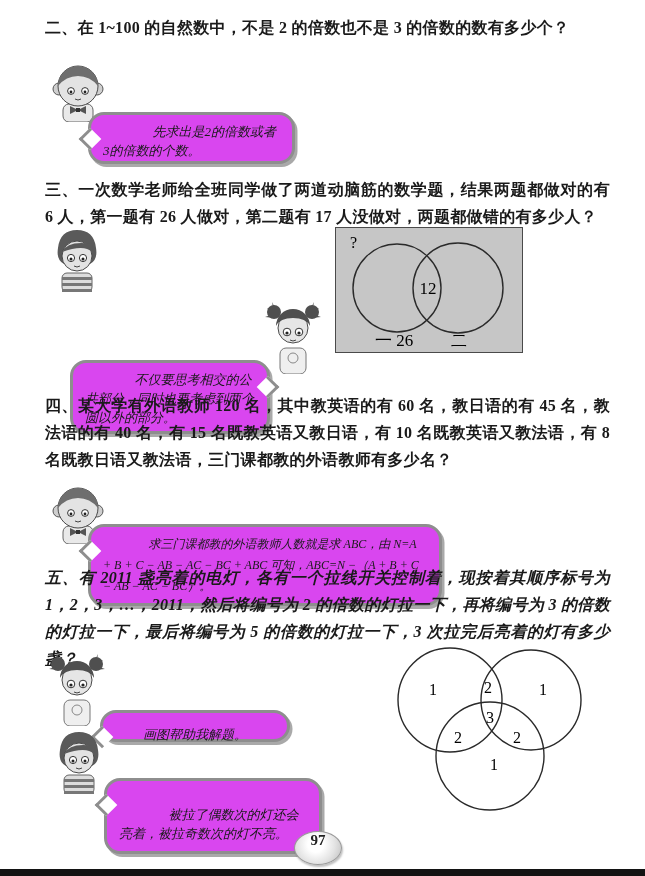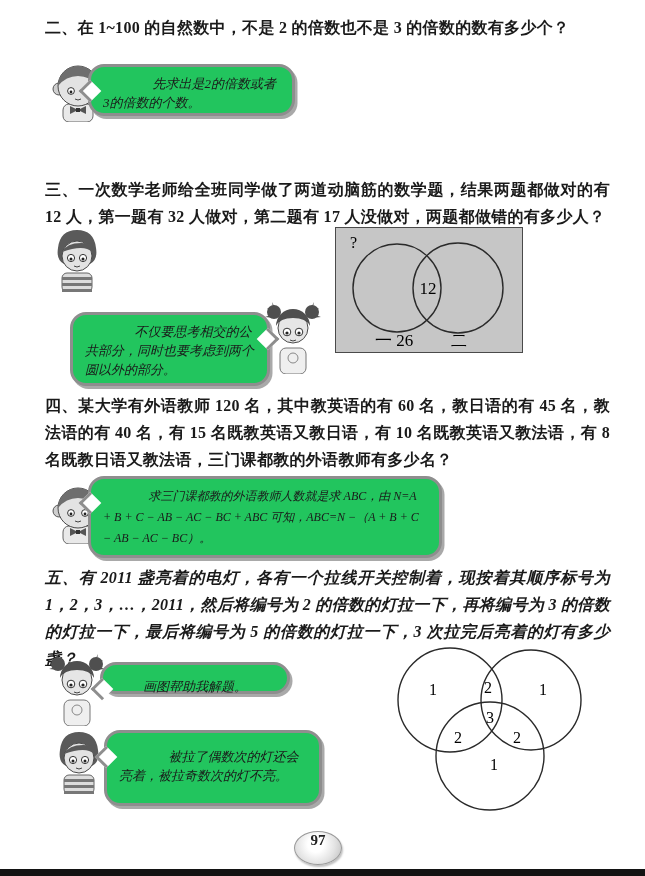--- a/index.html
+++ b/index.html
@@ -5,23 +5,23 @@
   html,body{margin:0;padding:0;background:#fff;}
   #page{
     position:relative;width:645px;height:876px;background:#ffffff;overflow:hidden;
     font-family:"Liberation Serif","DejaVu Serif",serif;color:#1a1a1a;
   }
   .problem-text{
     position:absolute;left:45px;width:565px;font-size:16px;font-weight:700;
     line-height:27px;letter-spacing:.3px;text-align:justify;
   }
   .bubble{
-    position:absolute;background:#22c55e;border:3px solid #8e8e8e;border-radius:16px;
+    position:absolute;background:#d946ef;border:3px solid #8e8e8e;border-radius:16px;
     box-shadow:2.5px 3px 0 #a9a9a9;font-style:italic;font-size:13px;line-height:19px;
-    padding:7px 12px;box-sizing:border-box;
+    padding:7px 12px;box-sizing:border-box;margin-top:48px;
   }
   .bubble .bubble-text{display:block;text-indent:3.8em;}
   .bubble.centered .bubble-text{text-indent:0;text-align:center;}
   .tail-left{
     position:absolute;left:-9px;top:16px;width:13px;height:13px;background:#fff;
     border-left:3px solid #8e8e8e;border-bottom:3px solid #8e8e8e;transform:rotate(45deg);
   }
   .tail-right{
     position:absolute;right:-9px;top:16px;width:13px;height:13px;background:#fff;
     border-right:3px solid #8e8e8e;border-top:3px solid #8e8e8e;transform:rotate(45deg);
@@ -61,21 +61,21 @@
     <circle cx="33" cy="34" r="1.4" fill="#222"></circle>
     <path d="M23 41 q3 2 6 0" stroke="#444" fill="none"></path>
     <path d="M26 52 l-8 -4 v8 z M26 52 l8 -4 v8 z" fill="#555"></path>
     <rect x="24" y="50" width="4" height="4" fill="#333"></rect>
   </svg>
   <div class="bubble" style="left:88px;top:64px;width:207px;height:52px;">
     <div class="tail-left"></div>
     <span class="bubble-text">先求出是2的倍数或者3的倍数的个数。</span>
   </div>
 
-  <div class="problem-text" style="top:176px;">三、一次数学老师给全班同学做了两道动脑筋的数学题，结果两题都做对的有 12 人，第一题有 32 人做对，第二题有 17 人没做对，两题都做错的有多少人？</div>
+  <div class="problem-text" style="top:176px;">三、一次数学老师给全班同学做了两道动脑筋的数学题，结果两题都做对的有 6 人，第一题有 26 人做对，第二题有 17 人没做对，两题都做错的有多少人？</div>
 
   <svg class="avatar" style="left:50px;top:226px;" width="54" height="66" viewBox="0 0 54 66">
     <path d="M27 4 Q44 4 46 22 Q48 34 40 38 L14 38 Q6 34 8 22 Q10 4 27 4 Z" fill="#5a5a5a"></path>
     <circle cx="27" cy="30" r="15" fill="#e3e3e3" stroke="#4a4a4a"></circle>
     <path d="M12 26 Q18 14 42 18 Q44 22 42 26 Q34 18 12 26 Z" fill="#5a5a5a"></path>
     <circle cx="21" cy="32" r="3.6" fill="#fff" stroke="#333"></circle>
     <circle cx="33" cy="32" r="3.6" fill="#fff" stroke="#333"></circle>
     <circle cx="21" cy="33" r="1.5" fill="#222"></circle>
     <circle cx="33" cy="33" r="1.5" fill="#222"></circle>
     <path d="M24 40 q3 2 6 0" stroke="#444" fill="none"></path>
@@ -166,21 +166,21 @@
     <circle cx="21" cy="32" r="3.6" fill="#fff" stroke="#333"></circle>
     <circle cx="33" cy="32" r="3.6" fill="#fff" stroke="#333"></circle>
     <circle cx="21" cy="33" r="1.5" fill="#222"></circle>
     <circle cx="33" cy="33" r="1.5" fill="#222"></circle>
     <path d="M24 40 q3 2 6 0" stroke="#444" fill="none"></path>
     <rect x="12" y="47" width="30" height="19" rx="5" fill="#ddd" stroke="#666"></rect>
     <rect x="12" y="51" width="30" height="3" fill="#777"></rect>
     <rect x="12" y="57" width="30" height="3" fill="#777"></rect>
     <rect x="12" y="63" width="30" height="3" fill="#777"></rect>
   </svg>
-  <div class="bubble" style="left:104px;top:730px;width:218px;height:76px;padding-top:14px;">
+  <div class="bubble" style="left:104px;top:730px;width:218px;height:76px;padding-top:24px;">
     <div class="tail-left"></div>
     <span class="bubble-text">被拉了偶数次的灯还会亮着，被拉奇数次的灯不亮。</span>
   </div>
 
   <div class="venn3-wrap">
     <svg width="205" height="170" viewBox="0 0 205 170">
       <circle cx="60" cy="55" r="52" fill="none" stroke="#2a2a2a" stroke-width="1.4"></circle>
       <circle cx="141" cy="55" r="50" fill="none" stroke="#2a2a2a" stroke-width="1.4"></circle>
       <circle cx="100" cy="111" r="54" fill="none" stroke="#2a2a2a" stroke-width="1.4"></circle>
       <text x="43" y="50" font-size="16" text-anchor="middle">1</text>

